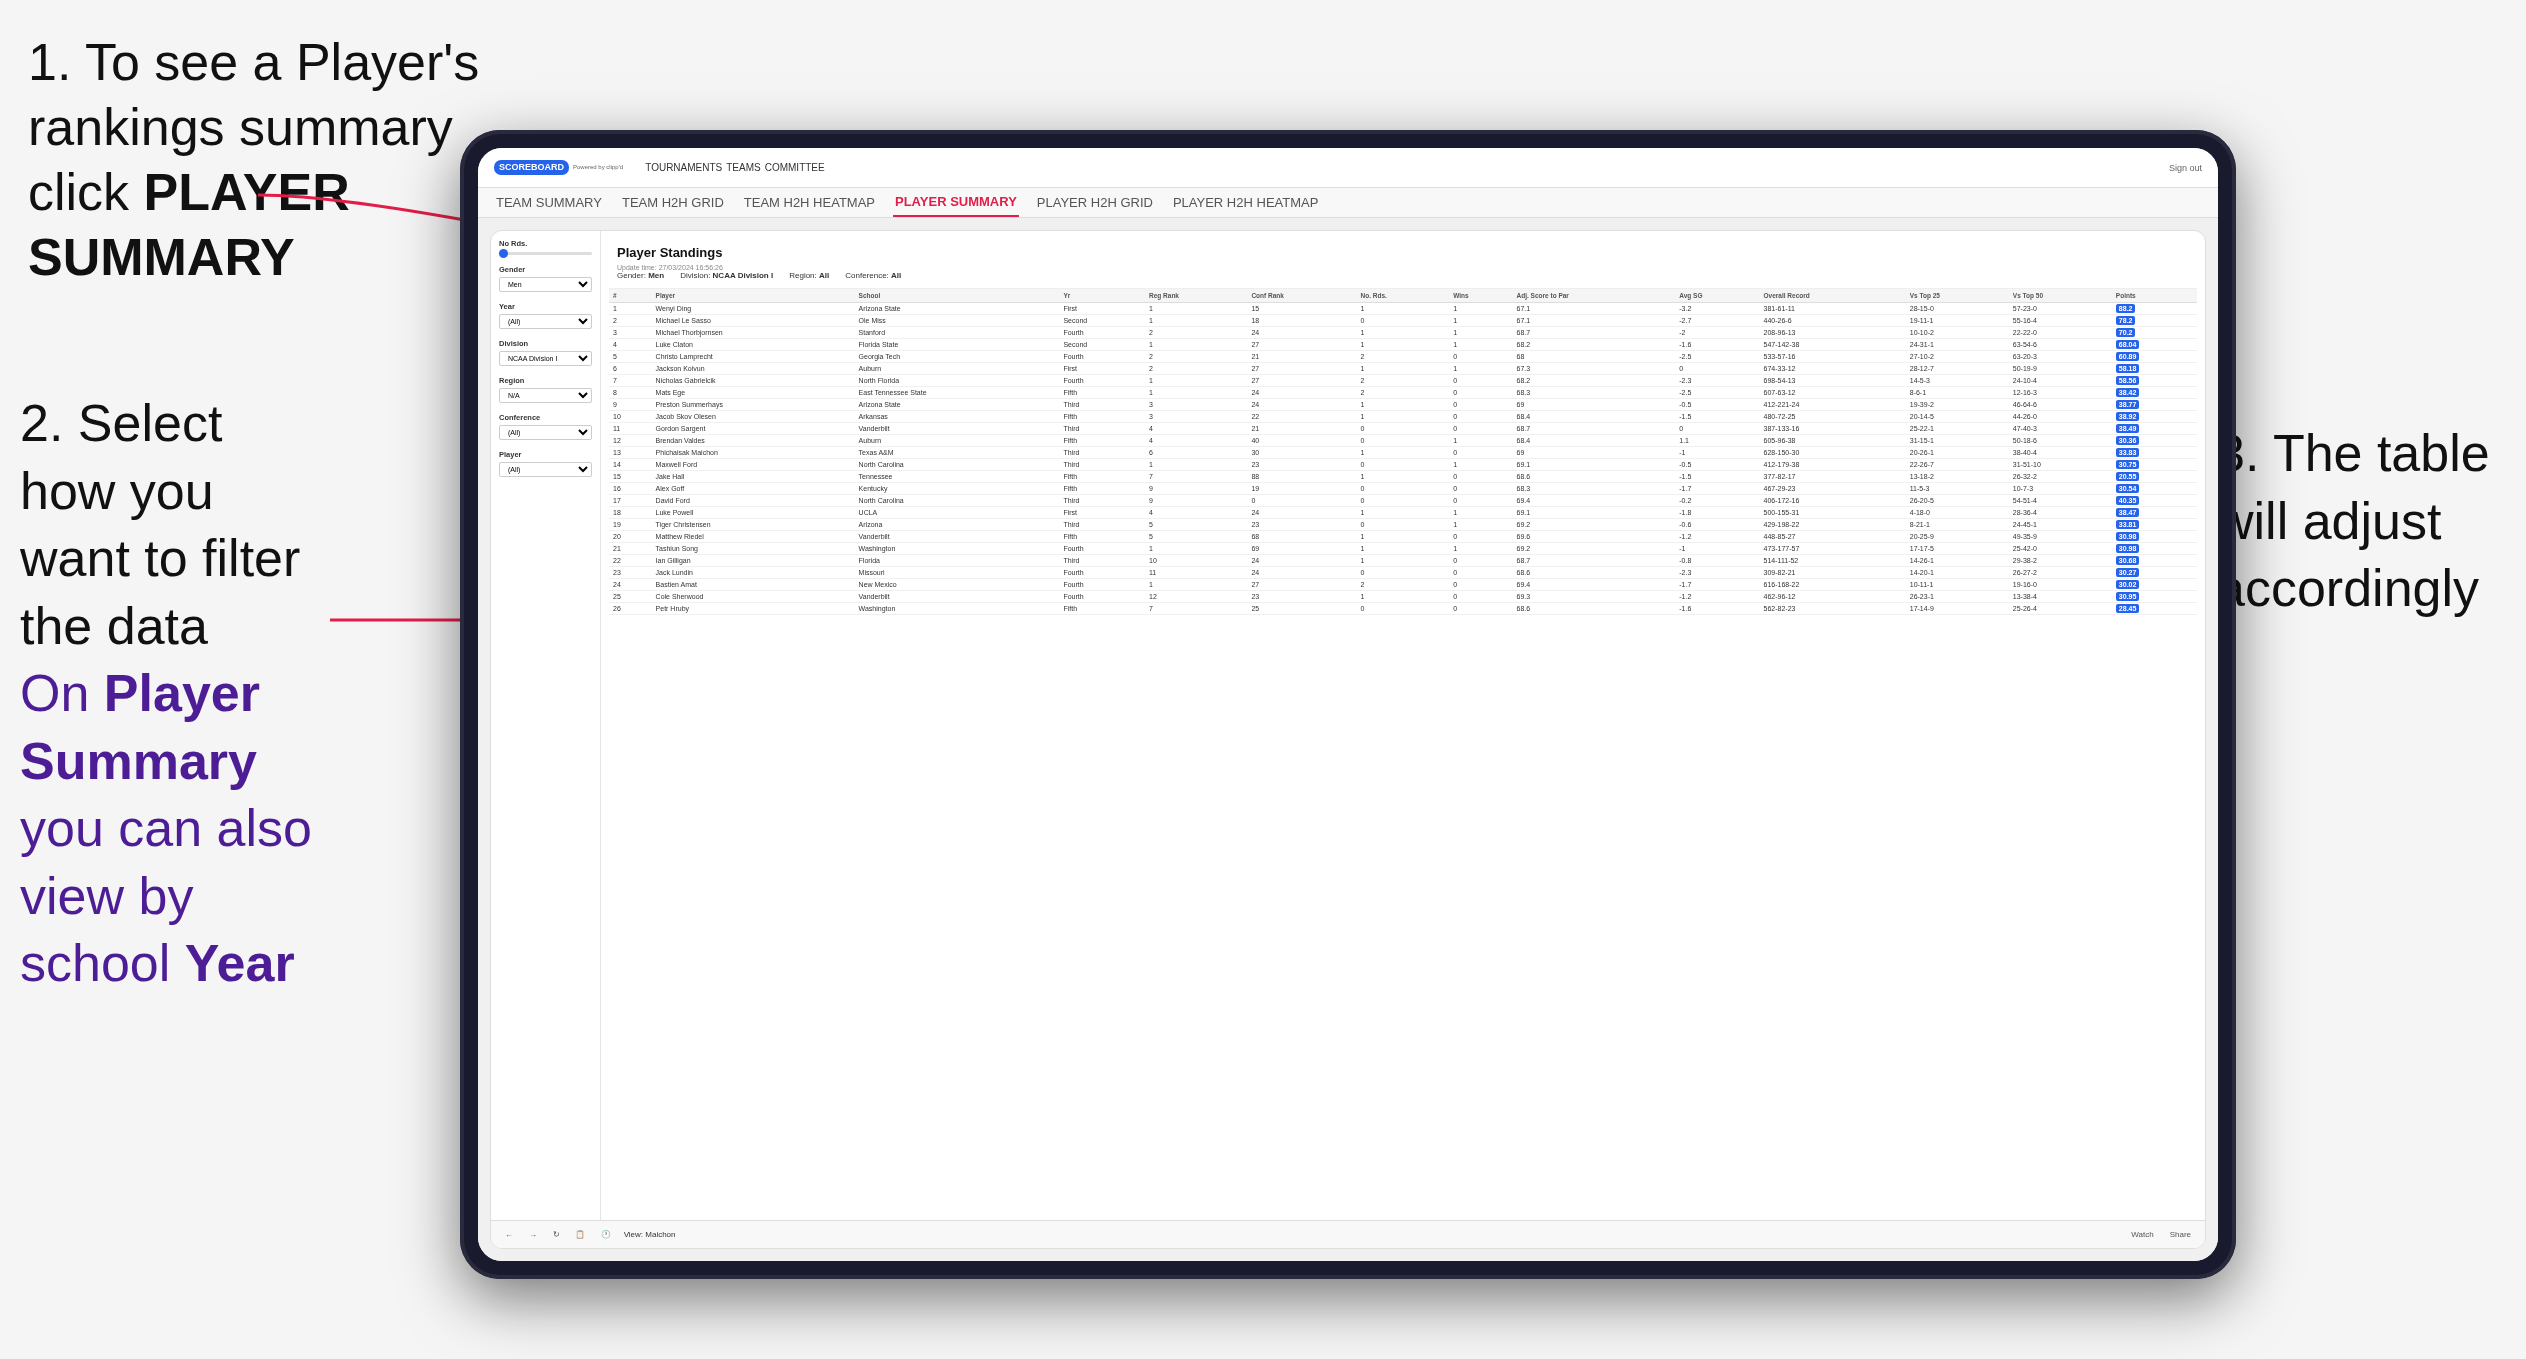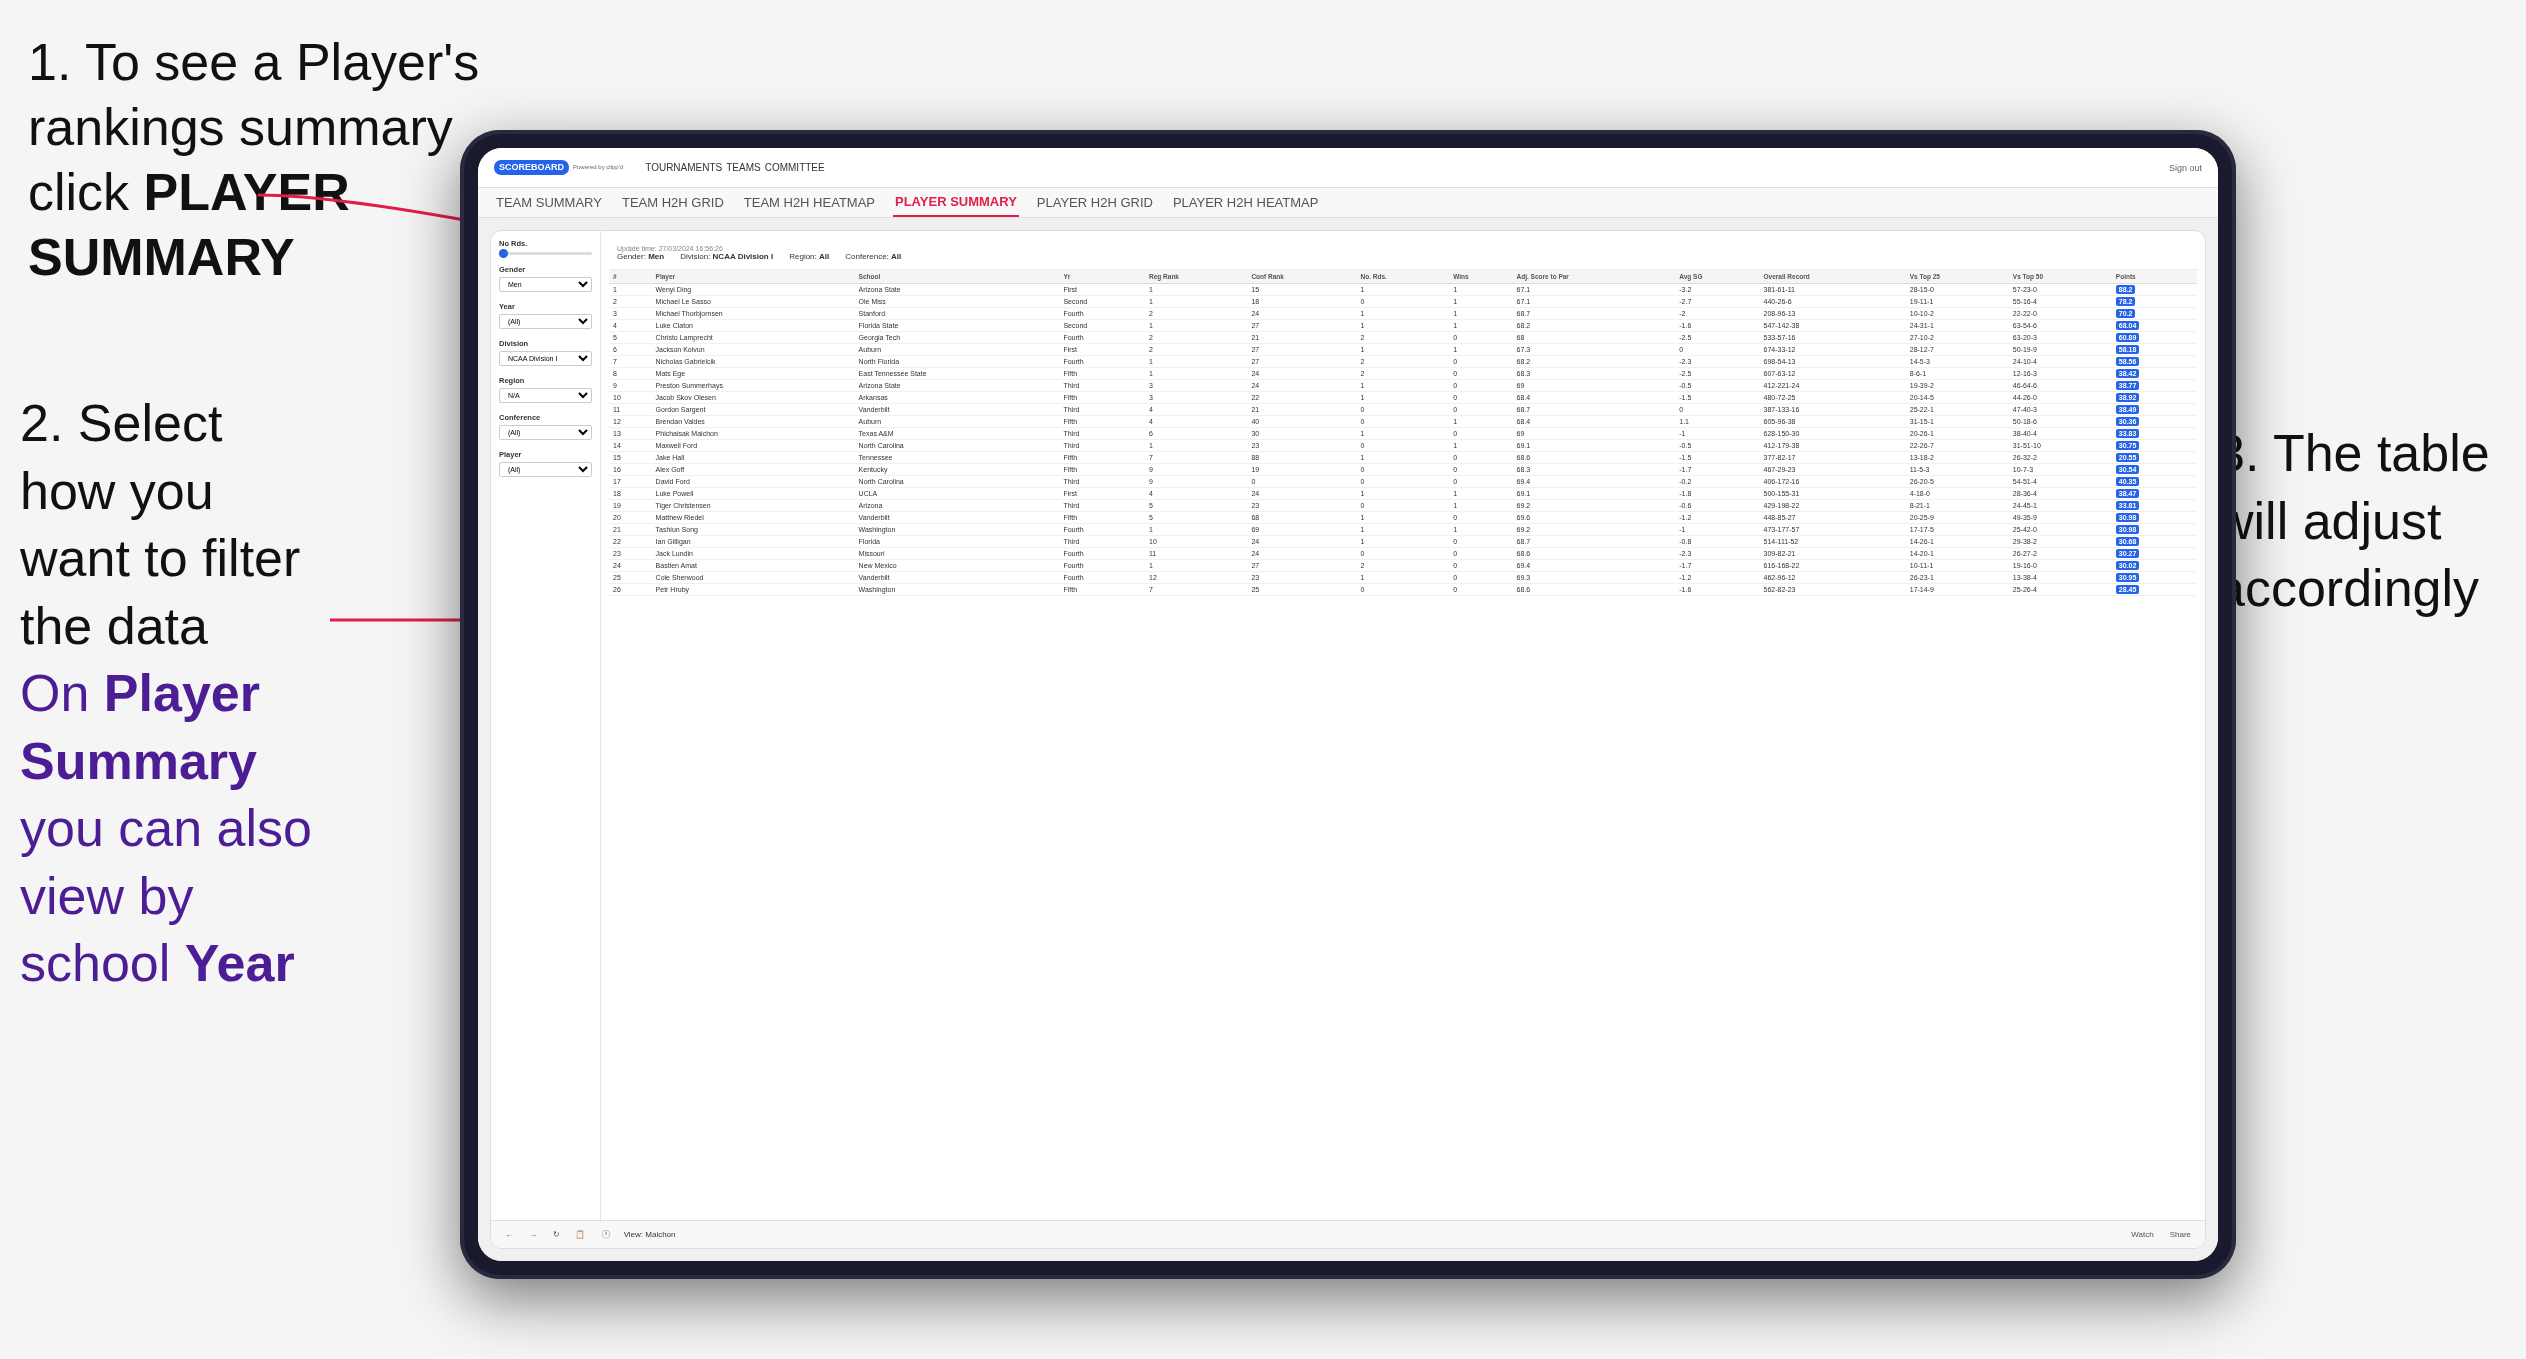--- a/index.html
+++ b/index.html
@@ -445,20 +445,21 @@
             <div class="sidebar-section">
               <label>Player</label>
               <select class="sidebar-select">
                 <option>(All)</option>
               </select>
             </div>
           </div>
 
           <div class="table-area">
             <div class="panel-header">
+              <div class="standings-title">Player Standings</div>
               <div class="update-time">Update time: 27/03/2024 16:56:26</div>
               <div class="filter-row">
                 <span><span>Gender: </span><strong>Men</strong></span>
                 <span><span>Division: </span><strong>NCAA Division I</strong></span>
                 <span><span>Region: </span><strong>All</strong></span>
                 <span><span>Conference: </span><strong>All</strong></span>
               </div>
             </div>
 
             <table class="standings">

